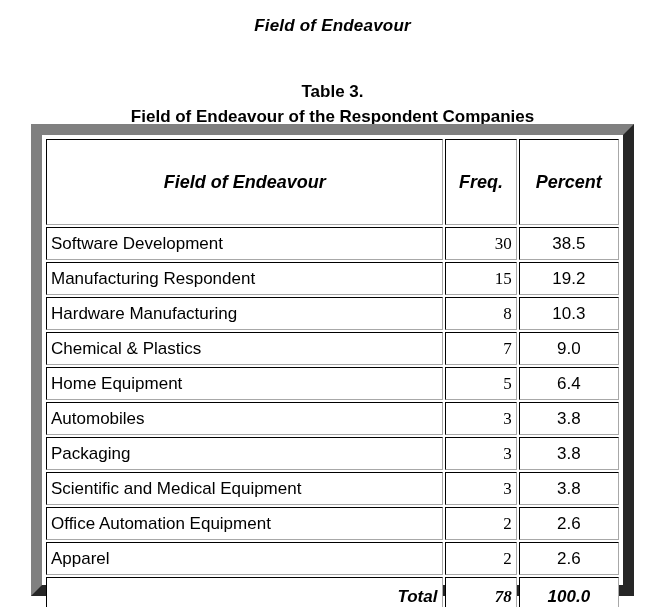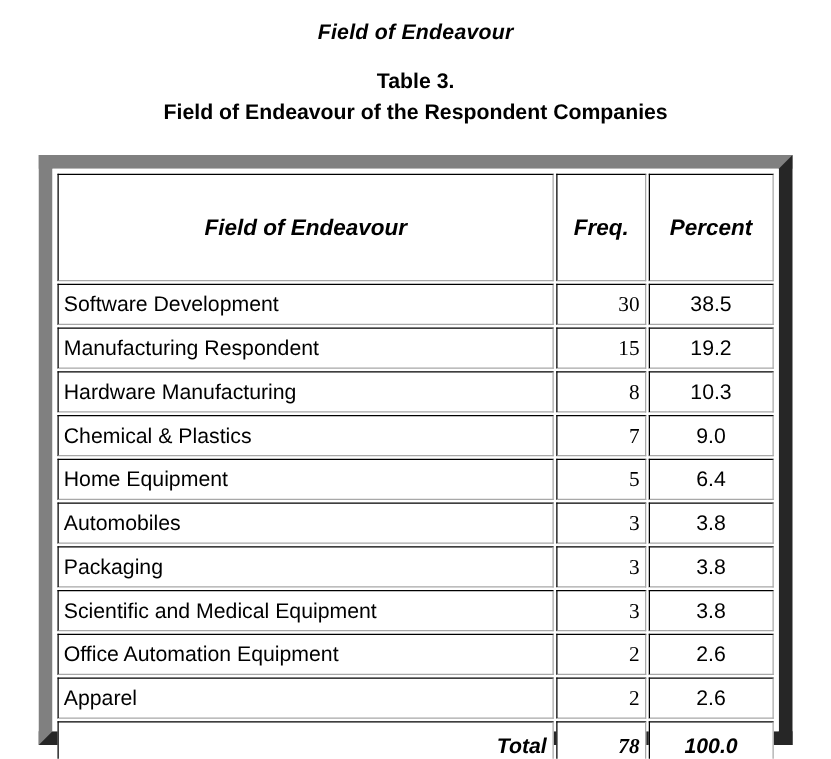--- a/index.html
+++ b/index.html
@@ -28,21 +28,21 @@
     left: 0;
     width: 665px;
     text-align: center;
     font-size: 17px;
     font-weight: bold;
     font-style: italic;
     letter-spacing: 0.2px;
   }
   .table-caption {
     position: absolute;
-    top: 52px;
+    top: 79px;
     left: 0;
     width: 665px;
     text-align: center;
     font-size: 17px;
     font-weight: bold;
     line-height: 25px;
   }
   .table-caption .cap-line {
     display: block;
   }

